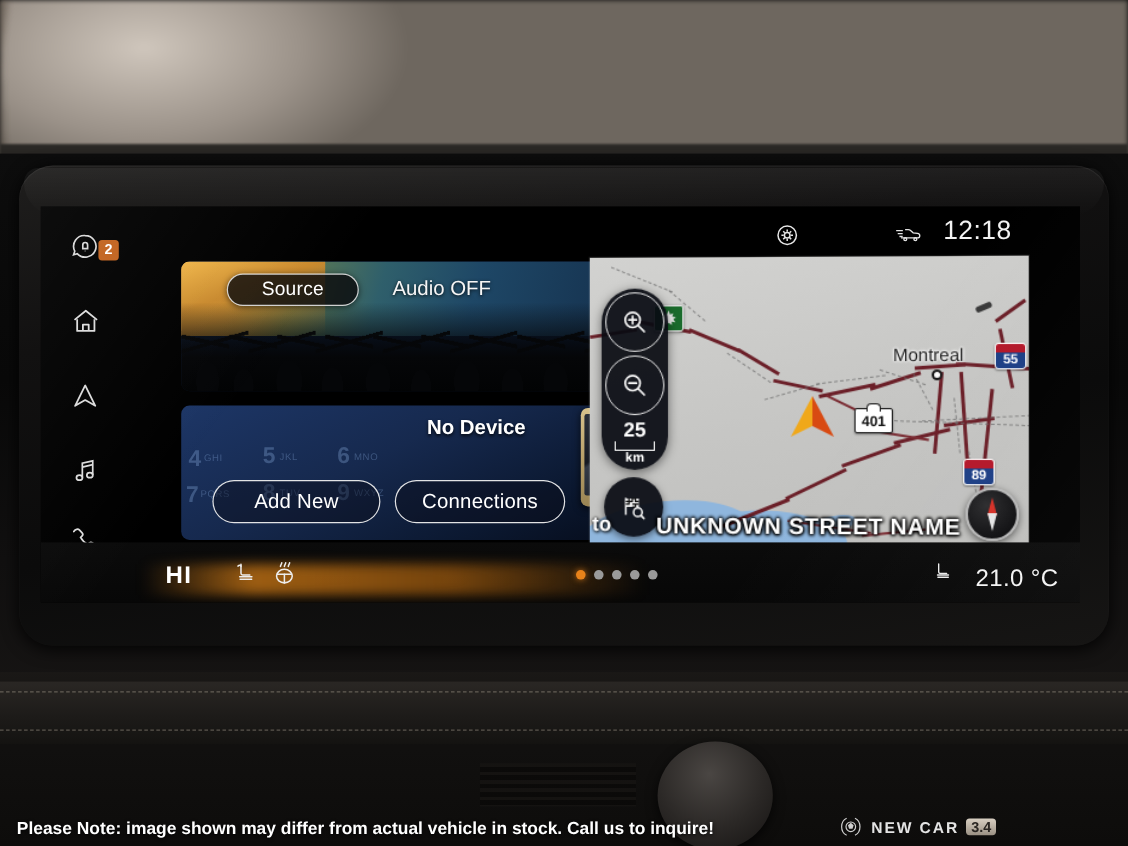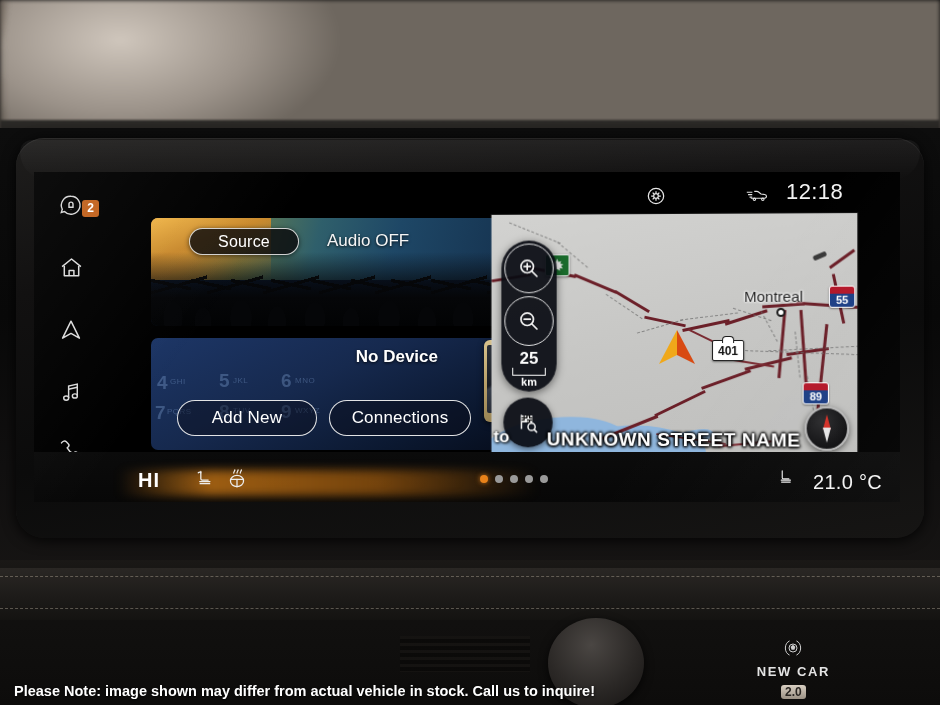--- a/index.html
+++ b/index.html
@@ -406,21 +406,21 @@
     padding-left: 31px;
   }
   .banner-text {
     position: absolute; left: 14px; bottom: 6px;
     color: #fff; font-size: 14.5px; font-weight: 700;
     text-shadow: 0 1px 3px rgba(0,0,0,.95);
     white-space: nowrap;
   }
   .banner-logo {
     position: absolute; right: 10px; bottom: 6px;
-    display: flex; align-items: center; gap: 6px; flex-direction: column;
+    display: flex; align-items: center; gap: 6px;
   }
   .logo-text {
     color: #e4e4e4; font-size: 13px; font-weight: 700; letter-spacing: 1.6px;
   }
   .logo-badge {
     display: inline-block;
     background: linear-gradient(180deg, #d8cfc2 0%, #9b9184 100%);
     color: #2a2622; font-size: 12px; font-weight: 700;
     padding: 0 4px; border-radius: 3px; letter-spacing: 0;
   }
@@ -702,17 +702,17 @@
   <div class="banner">
     <div class="banner-text">Please Note: image shown may differ from actual vehicle in stock. Call us to inquire!</div>
     <div class="banner-logo">
       <svg width="22" height="20" viewBox="0 0 24 22" fill="none" stroke="#cfcfcf" stroke-width="1.1">
         <path d="M8.2 3.2c-3 1.4-4.6 4.2-4.6 7.8s1.6 6.4 4.6 7.8"></path>
         <path d="M15.8 3.2c3 1.4 4.6 4.2 4.6 7.8s-1.6 6.4-4.6 7.8"></path>
         <circle cx="12" cy="11" r="4.4"></circle>
         <path d="M12 7.4l2.6 2.2-1 3.2h-3.2l-1-3.2z" fill="#cfcfcf" stroke="none"></path>
       </svg>
       <span class="logo-text">NEW CAR</span>
-      <span class="logo-badge">2.0</span>
+      <span class="logo-badge">3.4</span>
     </div>
   </div>
 
 </div>
 
 </body></html>

